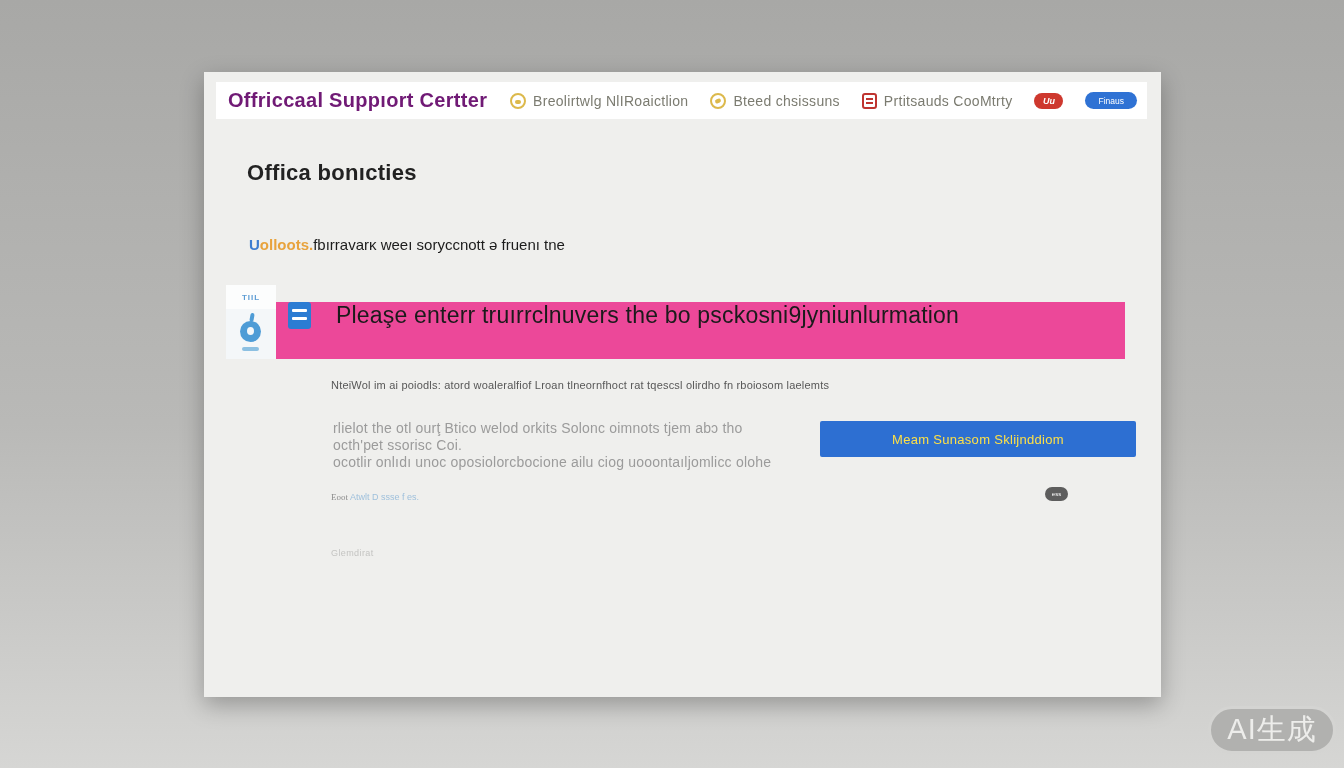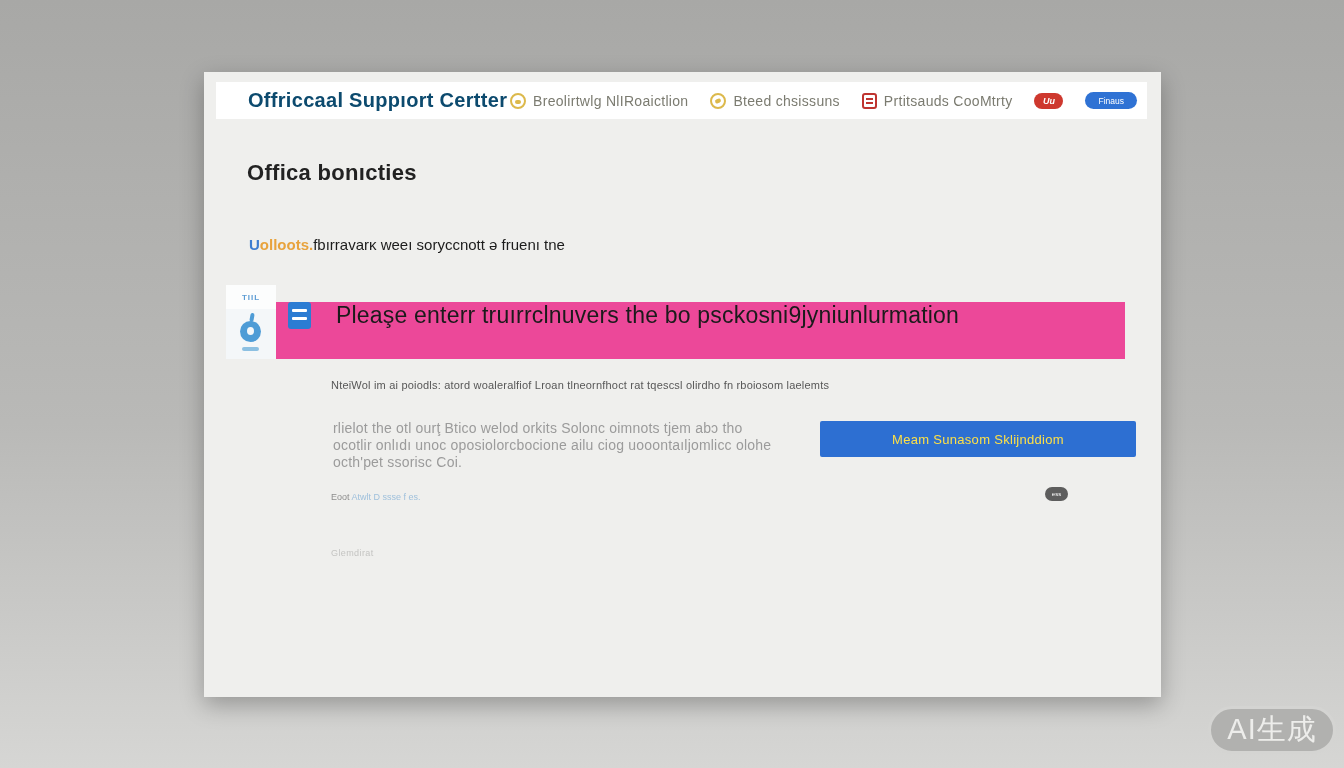--- a/index.html
+++ b/index.html
@@ -15,21 +15,21 @@
   .card {
     position:absolute; left:204px; top:72px; width:957px; height:625px;
     background:#efefed; box-shadow:0 8px 22px rgba(0,0,0,.28);
   }
 
   
   .topbar {
     position:absolute; left:12px; top:10px; width:931px; height:37px;
     background:#ffffff; display:flex; align-items:center; padding:0 10px 0 12px;
   }
-  .app-title { font-size:20px; font-weight:700; color:#0c4a6e; letter-spacing:.3px; white-space:nowrap;margin-left:20px; }
+  .app-title { font-size:20px; font-weight:700; color:#701a75; letter-spacing:.3px; white-space:nowrap; }
   .nav { margin-left:auto; display:flex; align-items:center; gap:22px; }
   .nav-item { display:flex; align-items:center; gap:7px; cursor:pointer; }
   .nav-label { font-size:14px; color:#7b7b70; letter-spacing:.3px; white-space:nowrap; }
 
   .ycirc { width:16px; height:16px; border:2px solid #dcb94b; border-radius:50%; position:relative; flex:0 0 auto; }
   .ycirc .yinner { position:absolute; left:3px; top:5px; width:6px; height:4px; background:#dcb94b; border-radius:2px; }
   .ycirc .yinner.slant { transform:rotate(-25deg); left:3px; top:4px; }
 
   .doc-icon { width:15px; height:16px; border:2px solid #bf3430; border-radius:3px; position:relative; flex:0 0 auto; }
   .doc-icon i { position:absolute; left:2px; right:2px; height:2px; background:#bf3430; display:block; }
@@ -83,21 +83,21 @@
   .paragraph { position:absolute; left:129px; top:348px; font-size:14px; color:#9b9b9b; line-height:17px; letter-spacing:.2px; }
 
   .primary-btn {
     position:absolute; left:616px; top:349px; width:316px; height:36px;
     background:#2d6fd2; border:none; border-radius:2px; color:#fde047; font-size:13px;
     display:flex; align-items:center; justify-content:center; cursor:pointer; letter-spacing:.3px;
     font-family:"Liberation Sans", sans-serif;
   }
 
   .link-line { position:absolute; left:127px; top:420px; font-size:9px; white-space:nowrap; }
-  .link-line .lg { color:#8d8d8d; }
+  .link-line .lg { color:#8d8d8d;font-family:Liberation Serif, serif; }
   .link-line .lb { color:#9fc0dc; cursor:pointer; }
 
   .mini-pill {
     position:absolute; left:841px; top:415px; width:23px; height:14px;
     background:#5d5d5d; border-radius:7px; color:#fff; font-size:6px;
     display:flex; align-items:center; justify-content:center; cursor:pointer;
   }
 
   .footnote { position:absolute; left:127px; top:476px; font-size:9px; color:#c4c4c2; letter-spacing:.4px; }
 
@@ -170,22 +170,22 @@
           <i class="b1"></i>
           <i class="b2"></i>
         </span>
       <span class="banner-title">Pleaşe enterr truırrclnuvers the bo psckosni9jyniunlurmation</span>
     </div>
 
     <div class="subtitle">NteiWol im ai poiodls: atord woaleralfiof Lroan tlneornfhoct rat tqescsl olirdho fn rboiosom laelemts</div>
 
     <div class="paragraph">
       <div>rlielot the otl ourţ Btico welod orkits Solonc oimnots tjem abɔ tho</div>
+      <div>octh'pet ssorisc Coi.</div>
       <div>ocotlir onlıdı unoc oposiolorcbocione ailu ciog uooontaıljomlicc olohe</div>
-      <div>octh'pet ssorisc Coi.</div>
     </div>
 
     <button class="primary-btn">Meam Sunasom Sklijnddiom</button>
 
     <div class="link-line">
       <span class="lg">Eoot</span>
       <span class="lb">Atwlt D ssse f es.</span>
     </div>
 
     <div class="mini-pill">ess</div>

